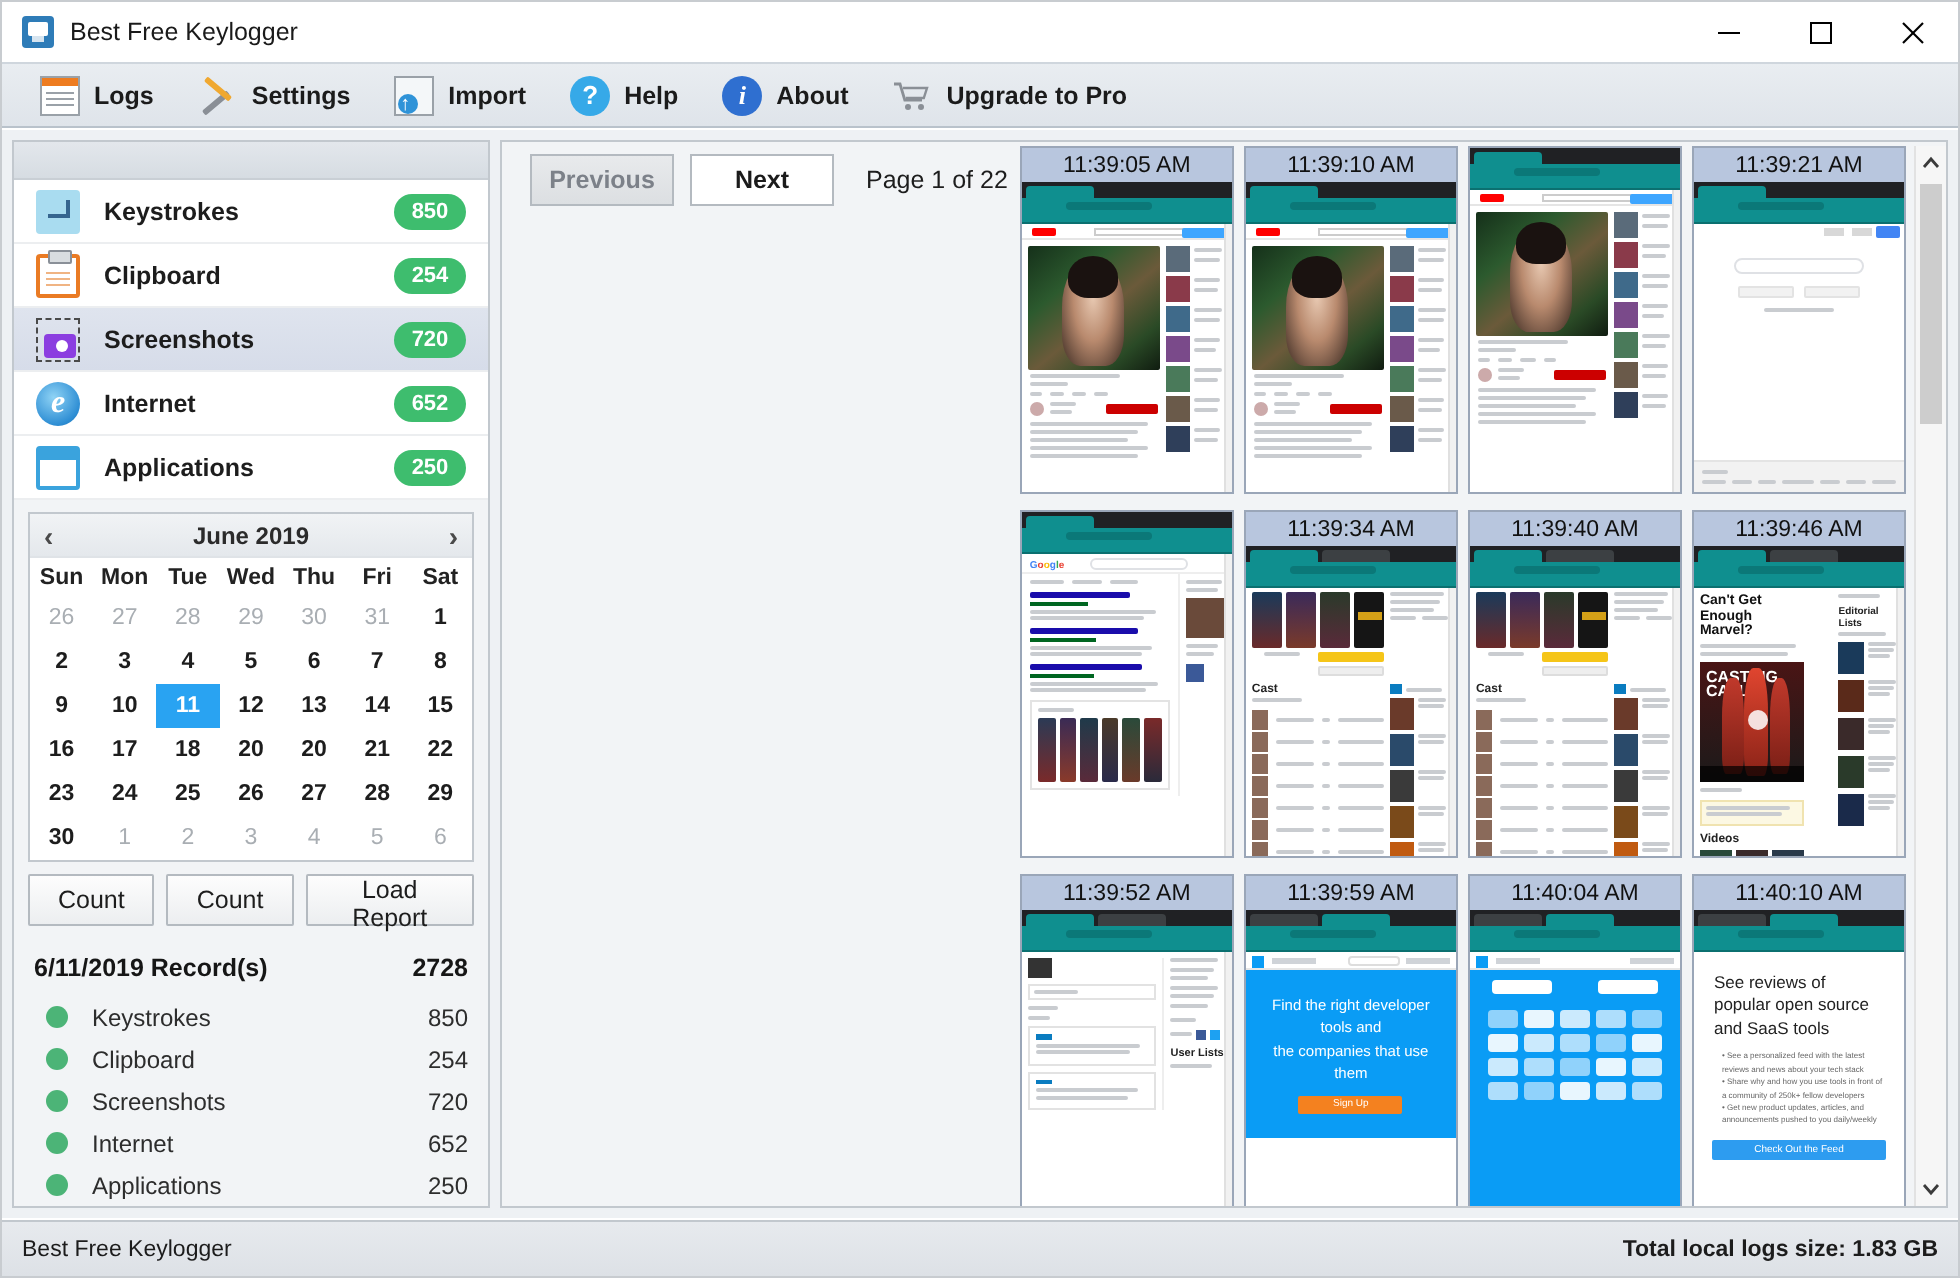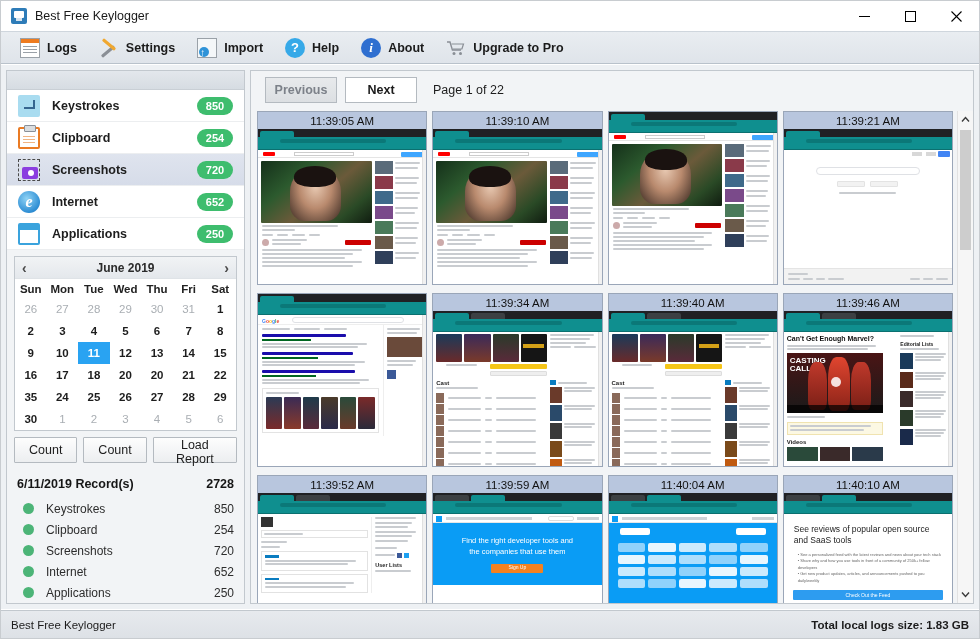--- a/index.html
+++ b/index.html
@@ -209,21 +209,21 @@
   .dot {
     width: 11px; height: 11px; border-radius: 50%; background: #4cb477;
     margin-left: 6px; margin-right: 12px; flex: 0 0 11px;
   }
   .rec-name { flex: 1; }
   .rec-val { color: #2d2d2d; }
 
   
   .content {
     flex: 1; margin-left: 5px; background: #f2f4f6; border: 1px solid #c2c8ce;
-    display: flex; flex-direction: column;
+    display: flex; flex-direction: row;
   }
   .pager {
     height: 38px; display: flex; align-items: center; padding-left: 14px; gap: 8px;
     background: #f2f4f6;
   }
   .pg-btn {
     height: 26px; min-width: 72px; font-size: 12.5px; border: 1px solid #b4bac0;
     cursor: default; font-family: "Liberation Sans", sans-serif; font-weight: 600;
   }
   .pg-btn.enabled { background: #ffffff; color: #1b1b1b; }
@@ -489,21 +489,21 @@
               <tr>
                 <td>16</td>
                 <td>17</td>
                 <td>18</td>
                 <td>20</td>
                 <td>20</td>
                 <td>21</td>
                 <td>22</td>
               </tr>
               <tr>
-                <td>35</td>
+                <td>23</td>
                 <td>24</td>
                 <td>25</td>
                 <td>26</td>
                 <td>27</td>
                 <td>28</td>
                 <td>29</td>
               </tr>
               <tr>
                 <td>30</td>
                 <td class="muted">1</td>

